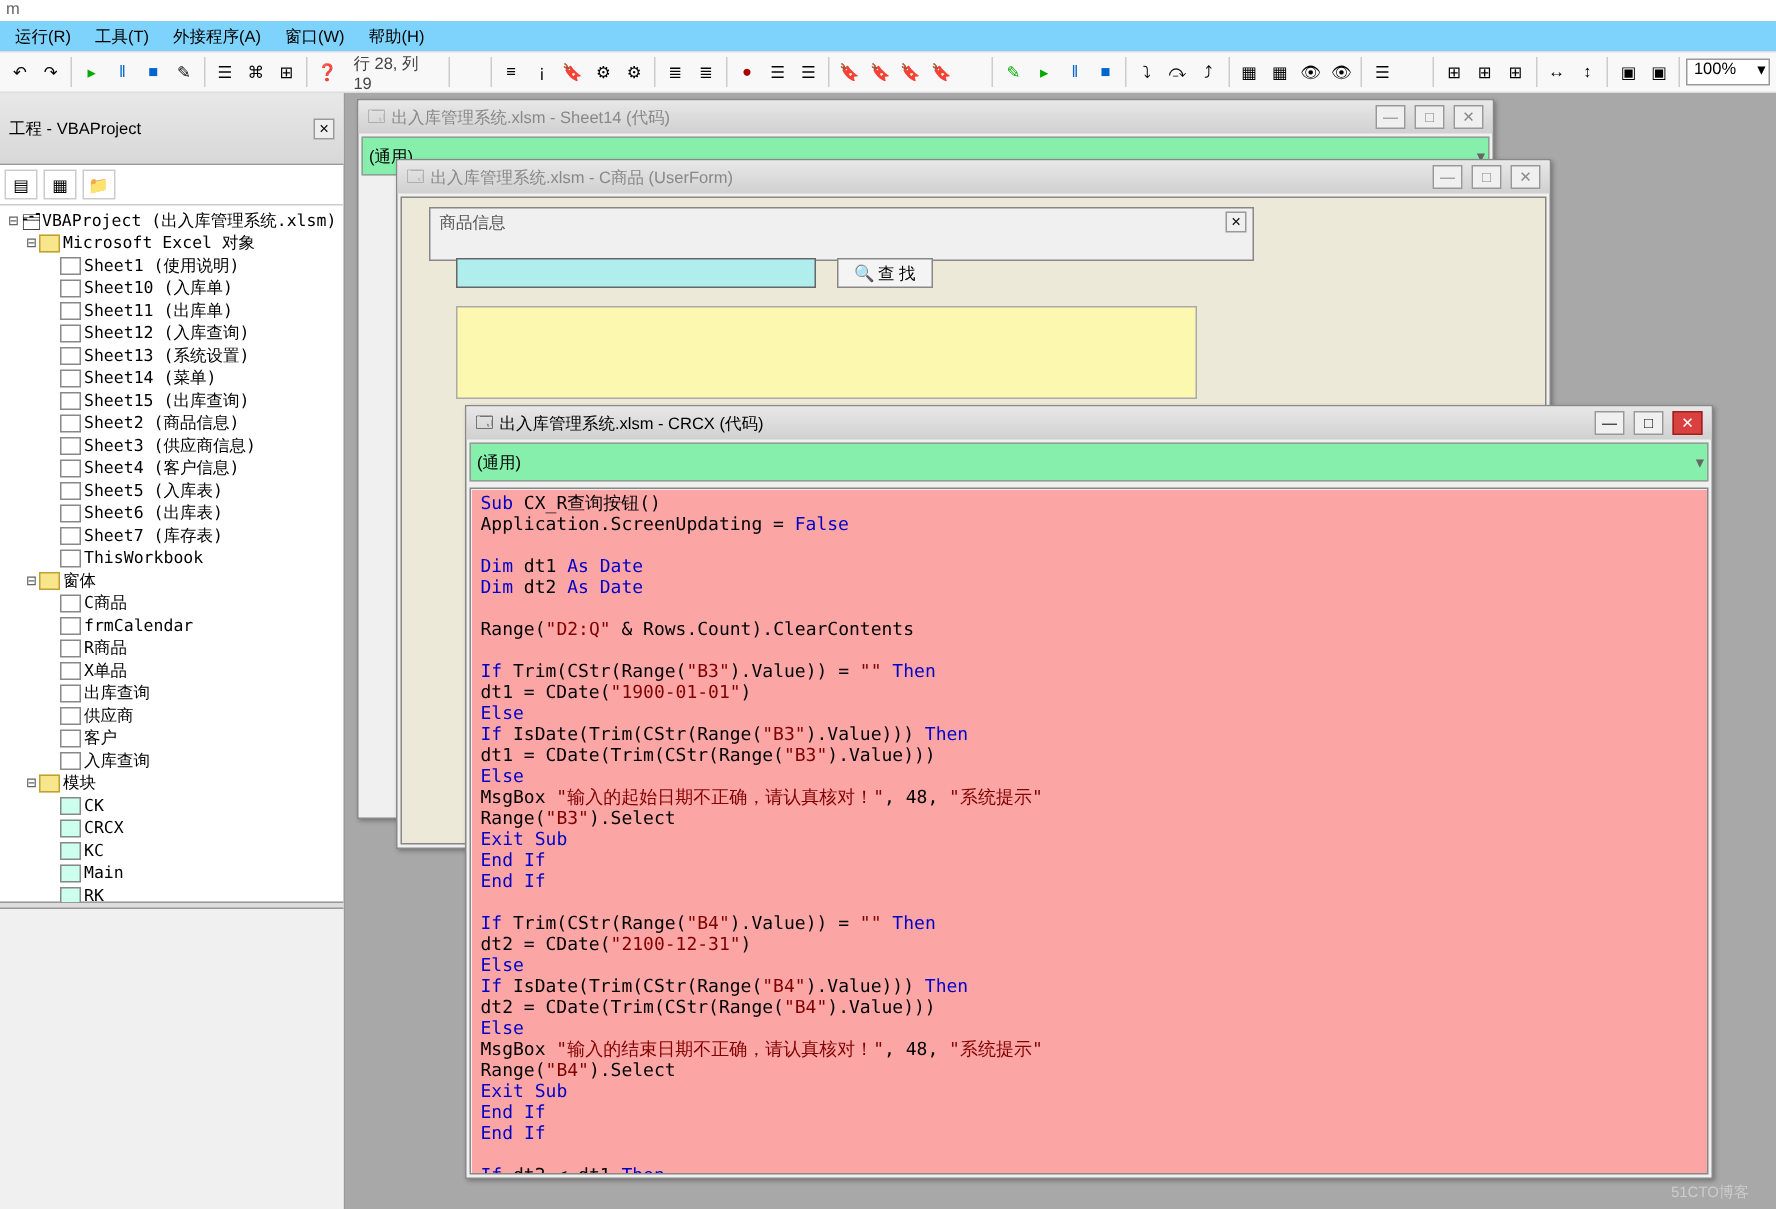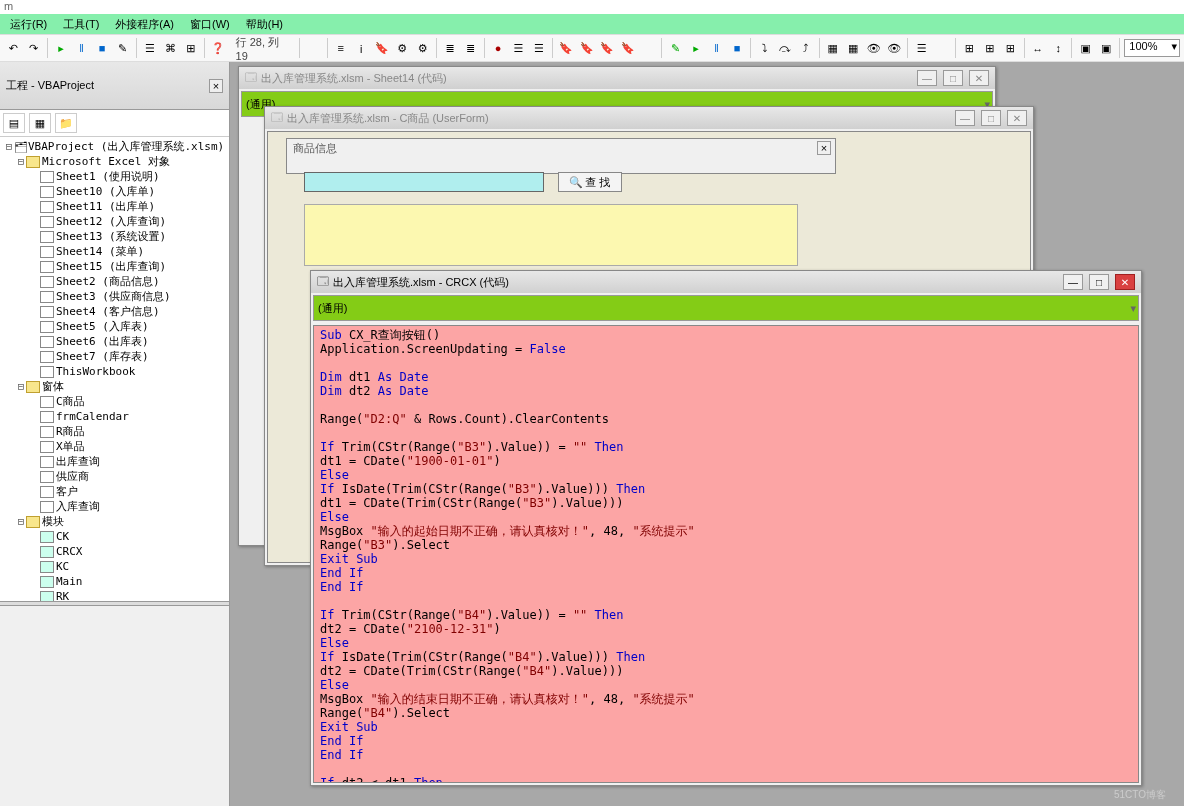--- a/index.html
+++ b/index.html
@@ -1,18 +1,18 @@
 <!DOCTYPE html>
 <html><head>
 <meta charset="utf-8">
 <style>
 * { box-sizing: border-box; margin: 0; padding: 0; }
 body { font-family: "Microsoft YaHei", SimSun, Arial, sans-serif; font-size: 11px; background: #fff; color: #000; width: 1184px; height: 806px; overflow: hidden; position: relative; }
 .top-bar { height: 14px; padding-left: 4px; font-size: 11px; color: #666; }
-.menu-bar { height: 20px; padding: 2px 6px; display: flex; gap: 8px; background: #86efac; }
+.menu-bar { height: 20px; padding: 2px 6px; display: flex; gap: 8px; background: #7dd3fc; }
 .menu-item { padding: 1px 4px; cursor: default; }
 .toolbar { height: 28px; padding: 2px 4px; display: flex; align-items: center; gap: 2px; border-top: 1px solid #ddd; border-bottom: 1px solid #ddd; background: #f8f8f8; }
 .tool-btn { width: 20px; height: 20px; display: inline-flex; align-items: center; justify-content: center; border: 1px solid transparent; }
 .sep { width: 1px; height: 20px; background: #ccc; margin: 0 2px; }
 .toolbar-text { padding: 0 6px; color: #444; }
 .main-area { display: flex; height: calc(100% - 62px); }
 .project-panel { width: 230px; border-right: 1px solid #999; background: #fff; display: flex; flex-direction: column; }
 .panel-header { background: linear-gradient(#e8e8e8,#d8d8d8); padding: 16px 6px; border-bottom: 1px solid #999; display:flex; justify-content:space-between; align-items:center;}
 .panel-header .x { width:14px; height:14px; border:1px solid #999; text-align:center; line-height:12px; background:#eee; cursor:pointer;}
 .panel-icons { padding: 3px; border-bottom: 1px solid #ccc; display:flex; gap:4px;}
@@ -25,21 +25,21 @@
 .toggle { width:10px; display:inline-block; text-align:center; color:#666;}
 .indent0{padding-left:2px;} .indent1{padding-left:14px;} .indent2{padding-left:28px;}
 .mdi-area { flex:1; background:#a8a8a8; position:relative; overflow:hidden;}
 .mdi-window { position:absolute; background:#f0f0f0; border:1px solid #888; box-shadow:1px 1px 3px rgba(0,0,0,0.3); display:flex; flex-direction:column;}
 .mdi-title { height:22px; background:linear-gradient(#e8e8e8,#d0d0d0); padding:2px 6px; display:flex; align-items:center; gap:4px;}
 .mdi-title.inactive{ color:#888;}
 .mdi-title .spacer{flex:1;}
 .wbtn { width:20px; height:16px; border:1px solid #999; background:#f0f0f0; display:inline-flex; align-items:center;justify-content:center; margin-left:2px; font-size:10px;}
 .wbtn.red { background:#d94040; color:#fff; border-color:#a02020;}
 .dropdown-row { display:flex; gap:4px; padding:2px;}
-.dropdown { flex:1; height:18px; border:1px solid #999; background:#84cc16; padding:12px 4px; display:flex; align-items:center; position:relative;}
+.dropdown { flex:1; height:18px; border:1px solid #999; background:#86efac; padding:12px 4px; display:flex; align-items:center; position:relative;}
 .dropdown::after{content:"▾"; position:absolute; right:2px; color:#666;}
 .form-body{ flex:1; background:#ece9d8; position:relative; border:1px solid #888; margin:2px;}
 .form-groupbox{ position:absolute; left:18px; top:6px; width:550px; height:36px; border:1px solid #888; background:#f0f0f0; padding:2px 6px;}
 .form-groupbox .gtitle{ font-size:11px; color:#555;margin-top:45px;}
 .form-groupbox .gx{ position:absolute; right:4px; top:2px; width:14px;height:14px;border:1px solid #999; text-align:center; line-height:12px;}
 .aqua-input{ position:absolute; left:36px; top:40px; width:240px; height:20px; background:#b0eeee; border:1px solid #666;}
 .find-btn{ position:absolute; left:290px; top:40px; width:64px; height:20px; border:1px solid #888; background:#f4f4f4; display:flex; align-items:center; justify-content:center; gap:2px;}
 .yellow-box{ position:absolute; left:36px; top:72px; width:494px; height:62px; background:#fcf8b0; border:1px solid #aaa;}
 .code-body{ flex:1; background:#fca5a5; font-family: SimSun, Consolas, monospace; font-size:12px; line-height:14px; padding:2px 6px; overflow:auto; white-space:pre; border:1px solid #888; margin:2px;}
 .kw{ color:#0000c8;} .str{color:#800000;}

